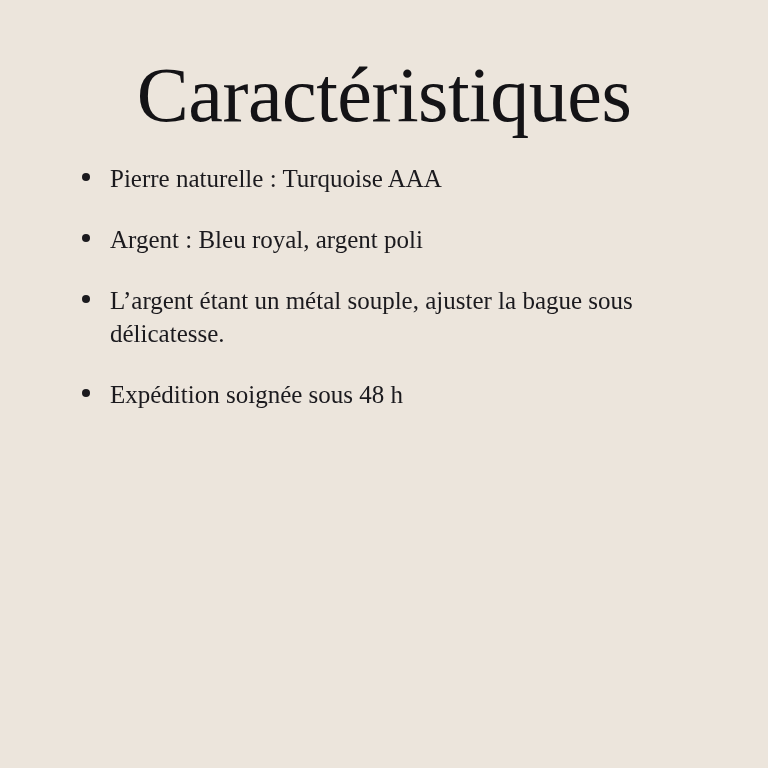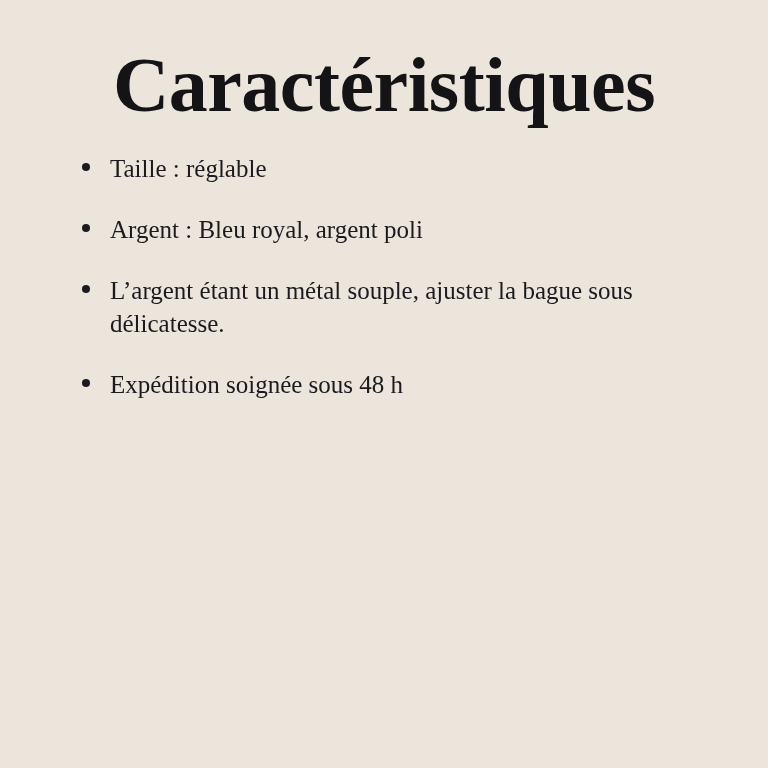--- a/index.html
+++ b/index.html
@@ -19,26 +19,26 @@
     width: 768px;
     height: 768px;
     box-sizing: border-box;
     padding: 34px 56px 0 56px;
     display: flex;
     flex-direction: column;
   }
 
   .title {
     font-family: "Liberation Serif", "DejaVu Serif", serif;
-    font-weight: 700;
+    font-weight: 400;
     font-size: 78px;
     line-height: 1.05;
     letter-spacing: -0.5px;
     text-align: center;
-    margin: 10px 0 26px 0;
+    margin: 20px 0 26px 0;
     color: #141316;
   }
 
   .features {
     list-style: none;
     margin: 0;
     padding: 0 10px 0 18px;
   }
 
   .feature-item {
@@ -76,26 +76,26 @@
 </style>
 </head>
 <body>
 
 <div class="page">
 
   <h1 class="title">Caractéristiques</h1>
 
   <ul class="features">
 
+    <li class="feature-item">
+      <span class="bullet"></span>
+      <span class="text">Pierre naturelle : Turquoise AAA</span>
+    </li>
 
 
-    <li class="feature-item">
-      <span class="bullet"></span>
-      <span class="text">Taille : réglable</span>
-    </li>
 
 
     <li class="feature-item">
       <span class="bullet"></span>
       <span class="text">Argent : Bleu royal, argent poli</span>
     </li>
 
     <li class="feature-item">
       <span class="bullet"></span>
       <span class="text">L’argent étant un métal souple, ajuster la bague sous délicatesse.</span>

